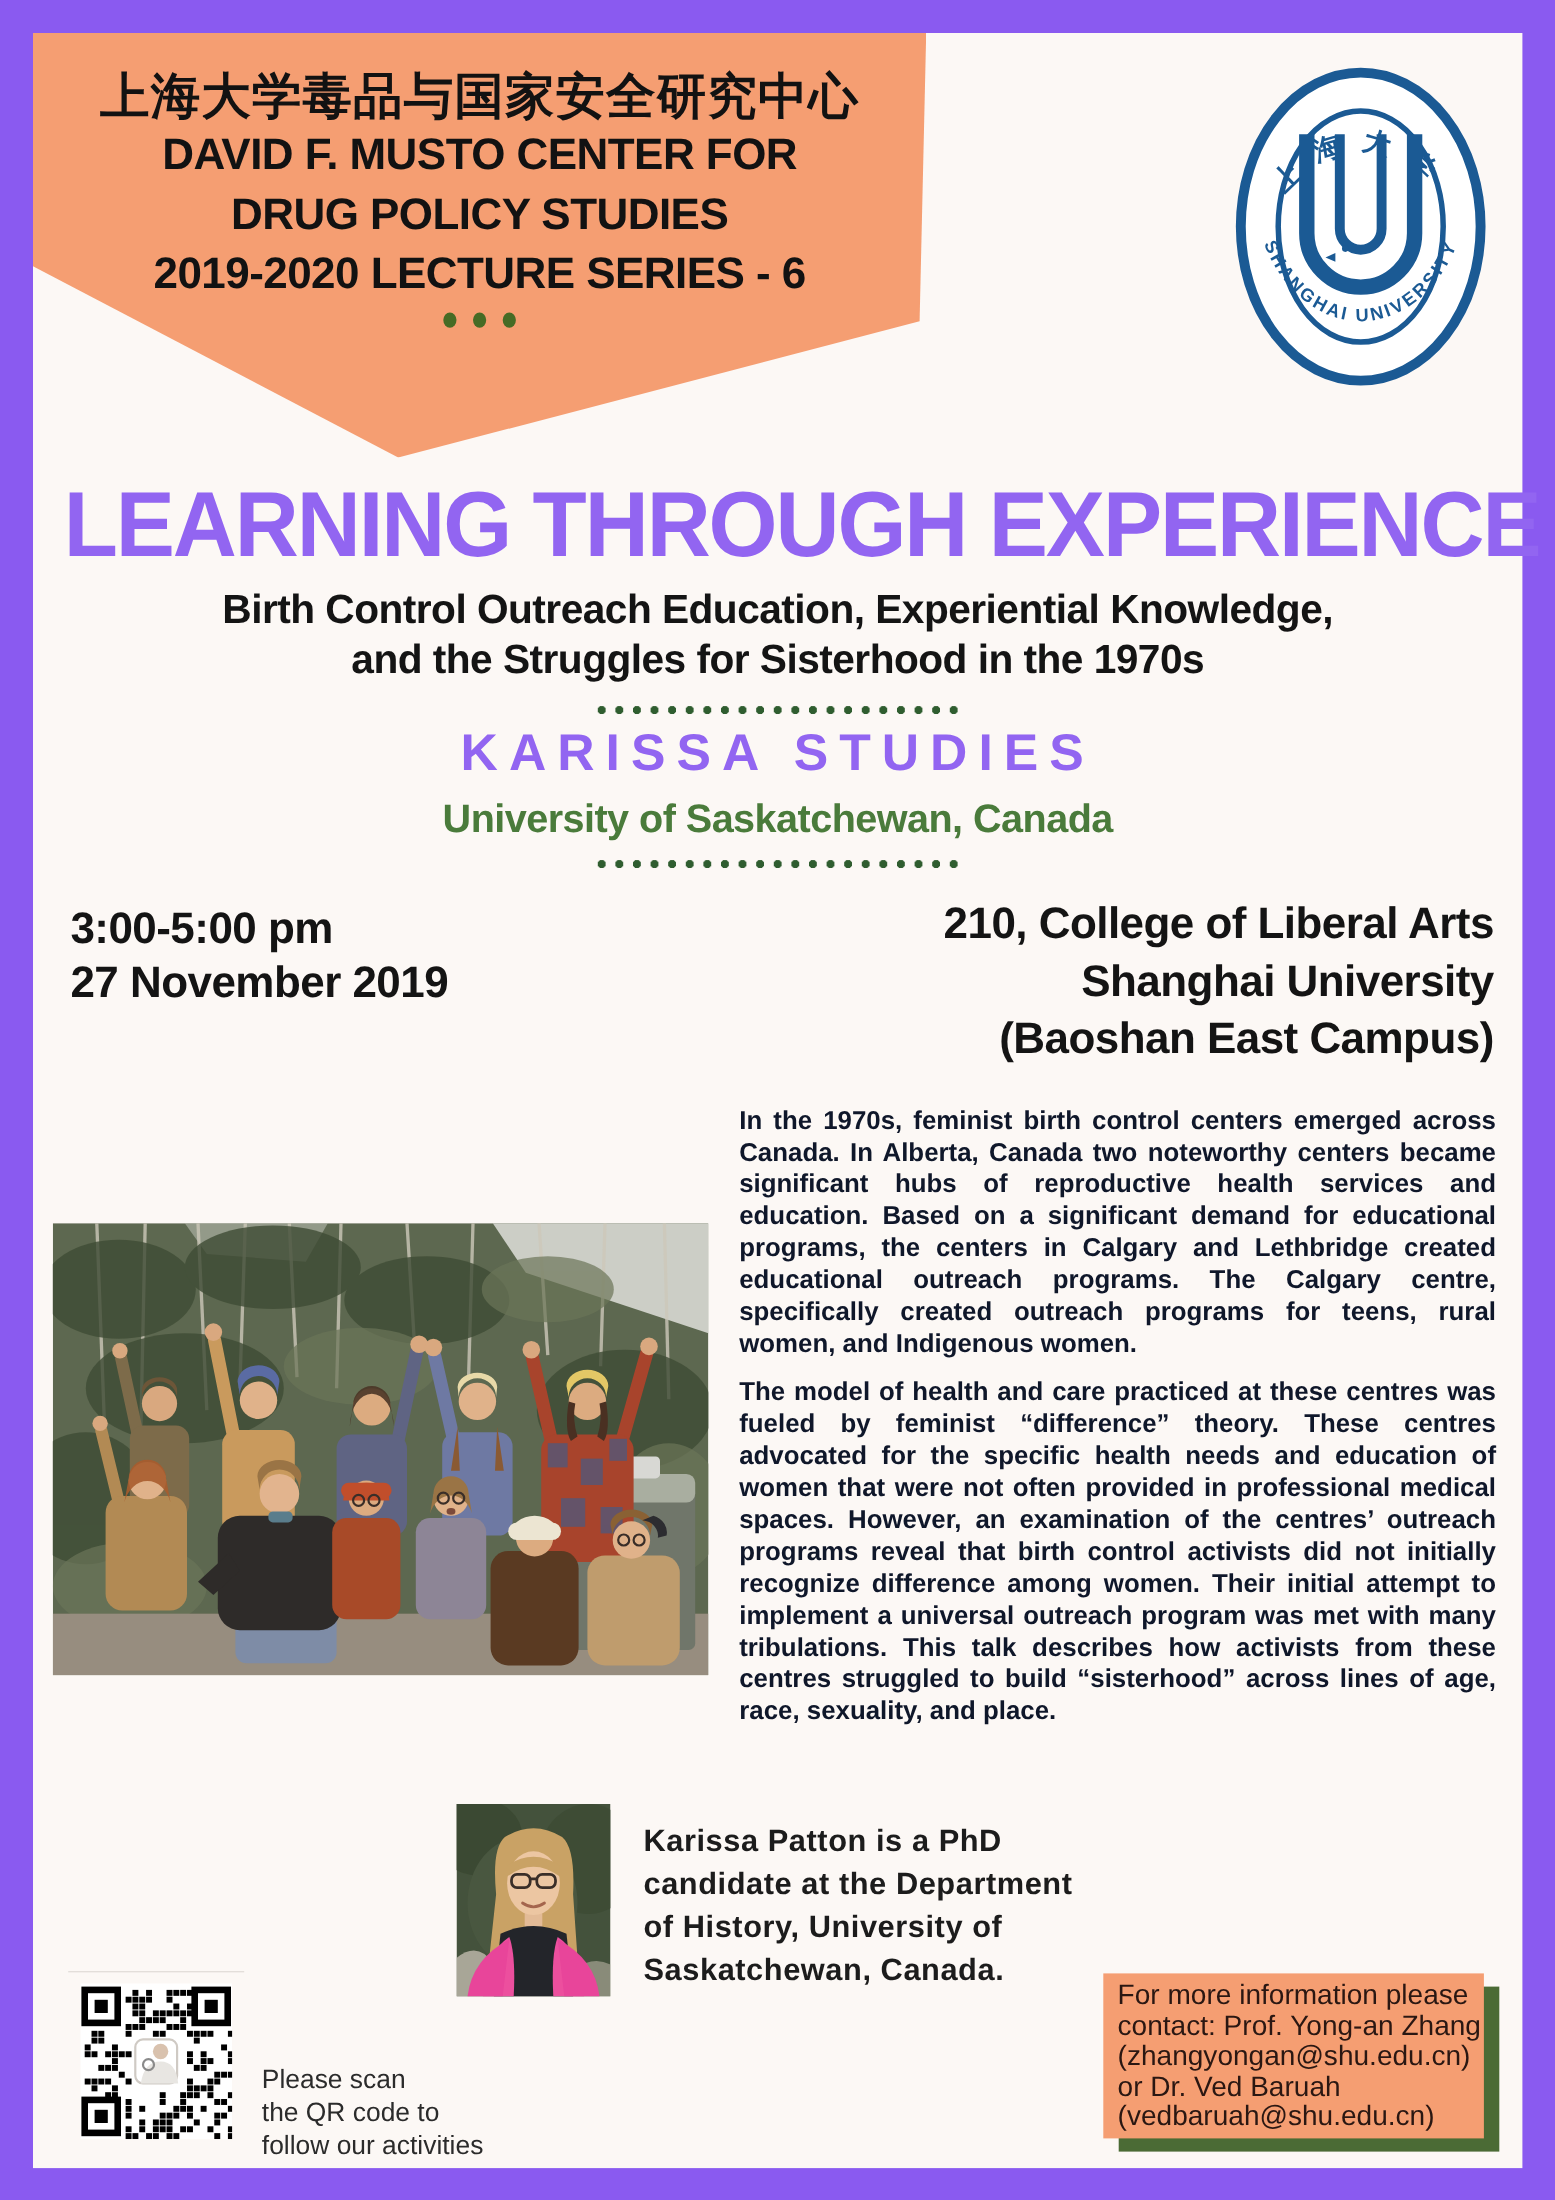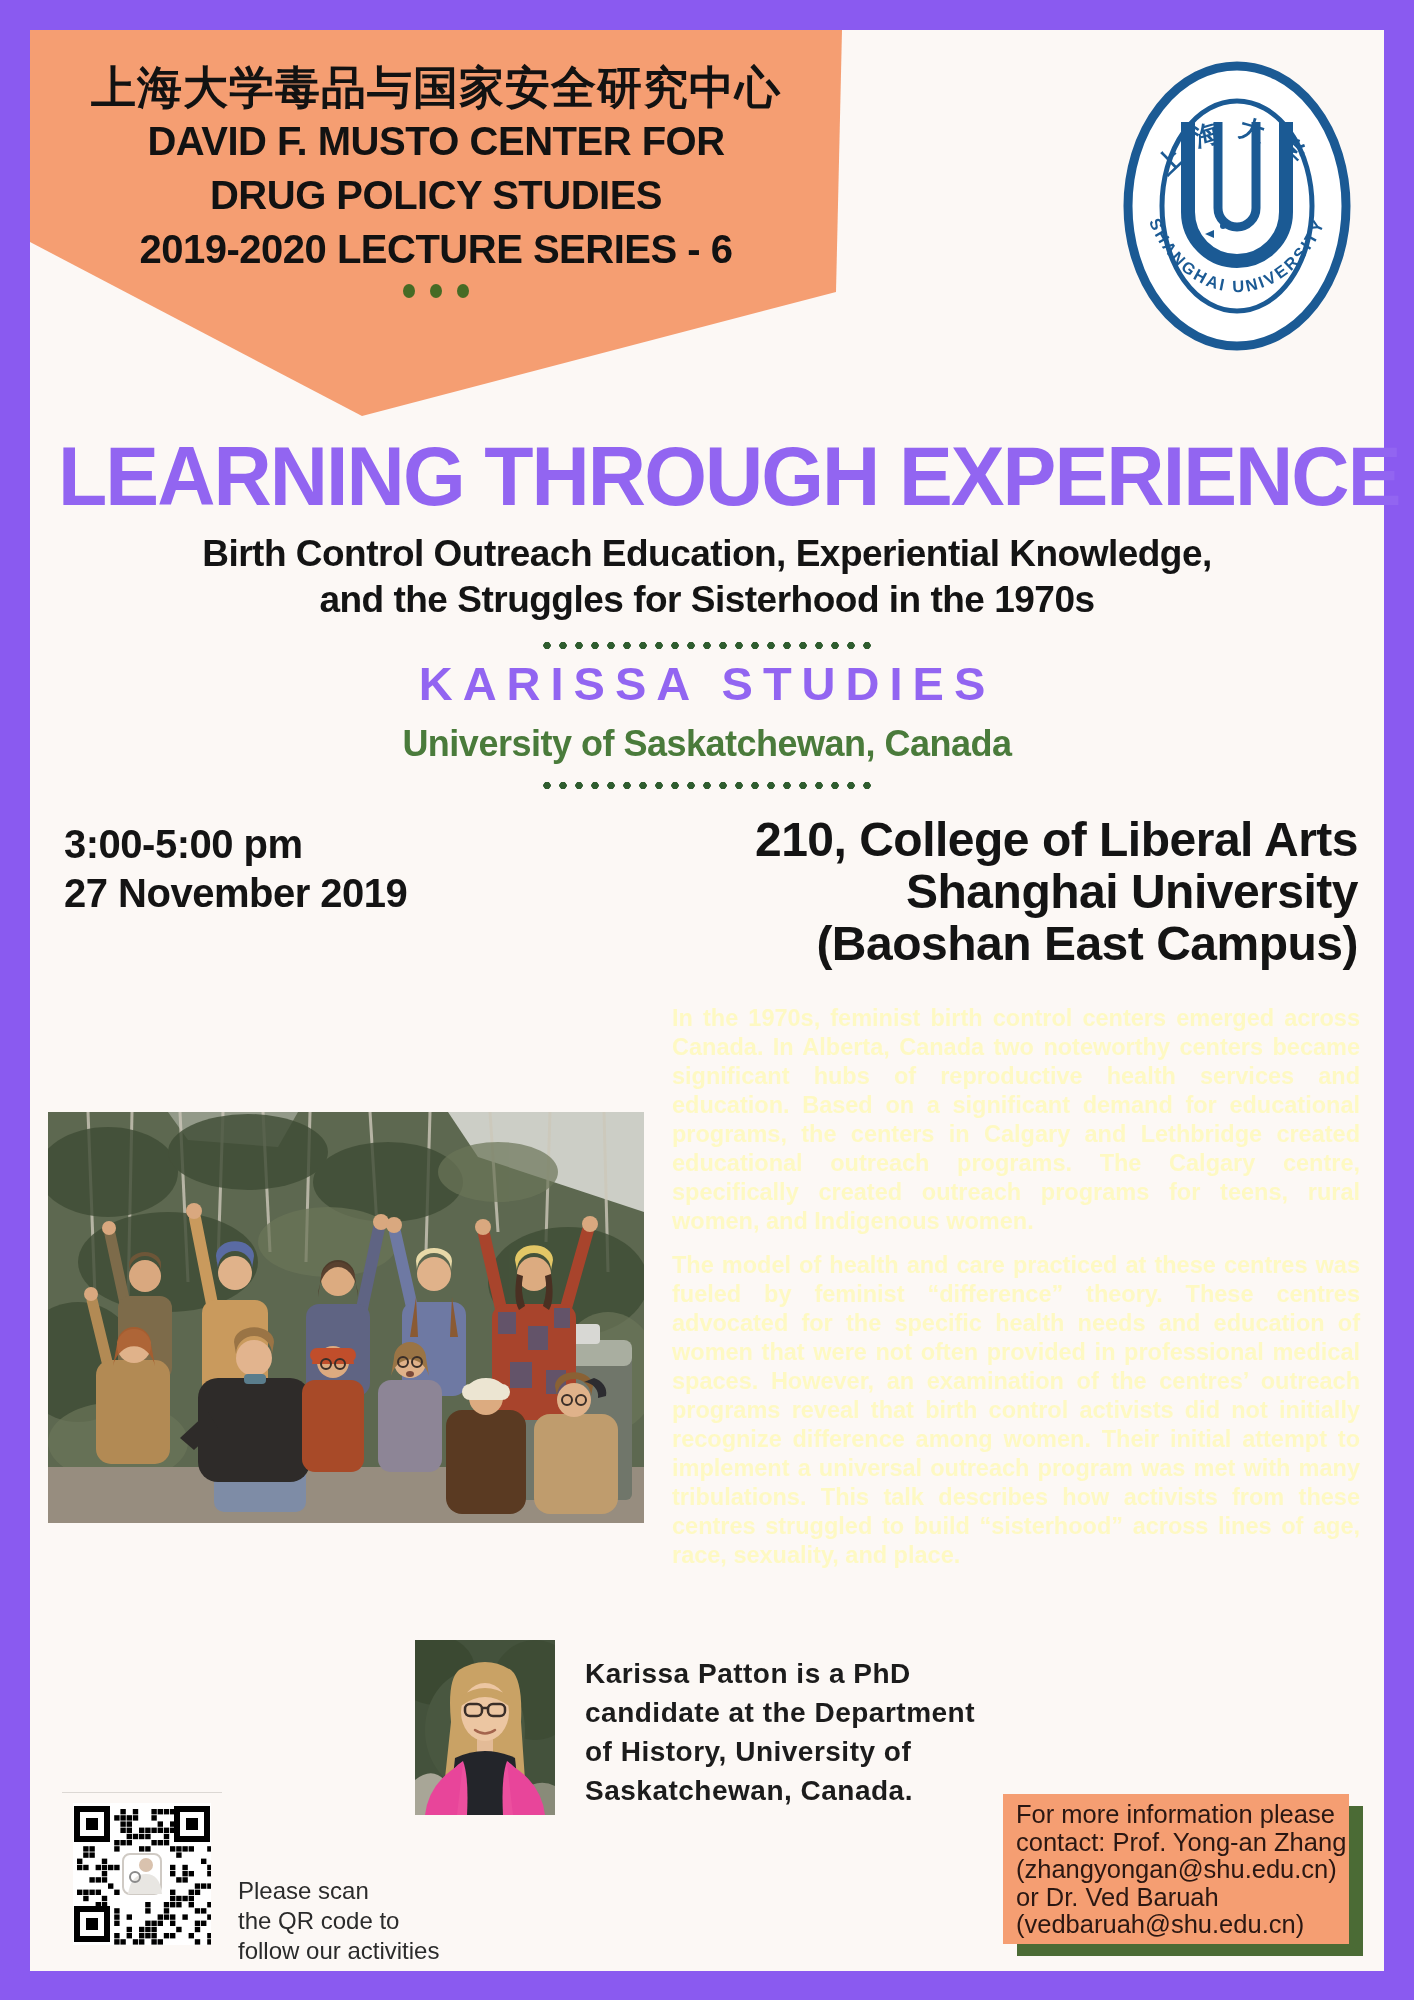--- a/index.html
+++ b/index.html
@@ -52,27 +52,27 @@
     font-size:36px;font-weight:bold;color:var(--green,#4a7b3b);letter-spacing:-0.5px;
   }
 
   
   .datetime{
     position:absolute;left:64px;top:820px;
     font-size:40px;font-weight:bold;color:#141414;line-height:49px;letter-spacing:-0.5px;
   }
   .venue{
     position:absolute;right:56px;top:814px;text-align:right;
-    font-size:48px;font-weight:bold;color:#141414;line-height:52px;letter-spacing:-0.5px;
+    font-size:40px;font-weight:bold;color:#141414;line-height:52px;letter-spacing:-0.5px;
   }
 
   
   .abstract{
     position:absolute;left:672px;top:1004px;width:688px;
-    font-size:23.5px;font-weight:bold;color:#fef9c3;line-height:29px;
+    font-size:23.5px;font-weight:bold;color:#0f172a;line-height:29px;
     text-align:justify;text-align-last:left;
   }
   .abstract p{margin:0 0 15px 0;}
 
   
   .group-photo{position:absolute;left:48px;top:1112px;width:596px;height:411px;}
   .headshot{position:absolute;left:415px;top:1640px;width:140px;height:175px;}
 
   
   .bio{

